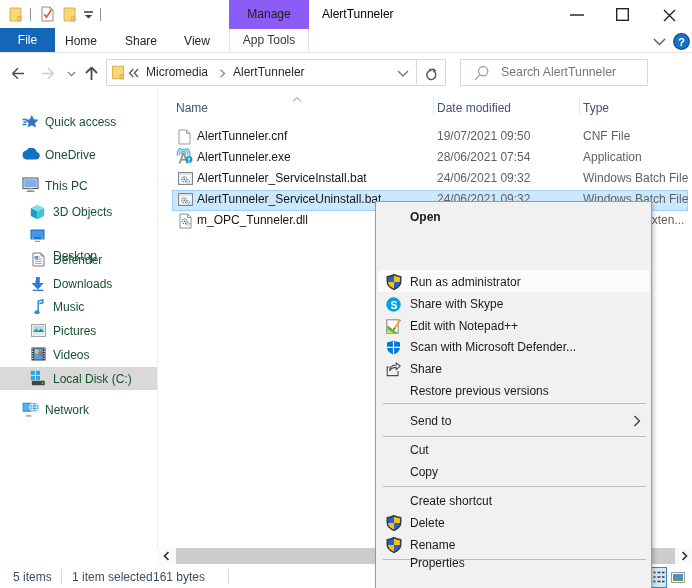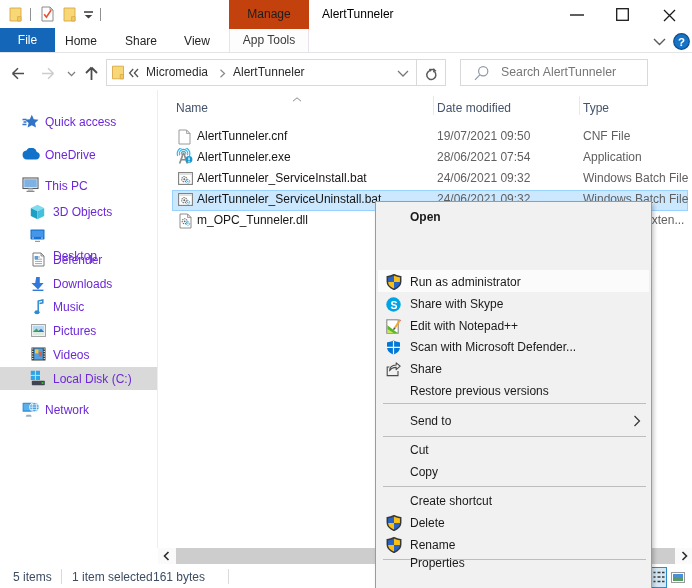--- a/index.html
+++ b/index.html
@@ -2,39 +2,39 @@
 <html><head>
 <meta charset="utf-8">
 <style>
 * { margin:0; padding:0; box-sizing:border-box; }
 html,body { width:692px; height:588px; overflow:hidden; }
 body { font-family:"Liberation Sans", sans-serif; font-size:12px; color:#1a1a1a; background:#fff; position:relative; }
 .abs { position:absolute; }
 svg { display:block; }
 
 #titlebar { left:0; top:0; width:692px; height:29px; background:#fff; }
-#managetab { left:229px; top:0; width:80px; height:29px; background:#c2410c; text-align:center; line-height:29px; color:#1e1e1e; }
+#managetab { left:229px; top:0; width:80px; height:29px; background:#8b5cf6; text-align:center; line-height:29px; color:#1e1e1e; }
 #wintitle { left:322px; top:0; height:29px; line-height:29px; color:#000; }
 
 #tabrow { left:0; top:29px; width:692px; height:24px; background:#fff; border-bottom:1px solid #e4e4e6; }
 #filetab { left:0; top:28px; width:55px; height:24px; background:#1467b8; color:#fff; text-align:center; line-height:24px; }
 .tab { top:29px; height:24px; line-height:24px; color:#242424; }
 #apptools { left:229px; top:29px; width:80px; height:23px; background:#fdfdfe; border-left:1px solid #e9e2ee; border-right:1px solid #e9e2ee; text-align:center; line-height:23px; color:#3b3b3b; }
 
 #toolbar { left:0; top:53px; width:692px; height:37px; background:#fff; }
 .field { position:absolute; top:59px; height:27px; background:#fff; border:1px solid #d9d9d9; }
 #addr { left:106px; width:311px; }
 #refreshbox { left:417px; width:29px; border-left:none; }
 #search { left:460px; width:188px; }
 #crumb1 { left:39px; top:0; height:25px; line-height:25px; color:#2b2b2b; font-size:12px; }
 #crumb2 { left:126px; top:0; height:25px; line-height:25px; color:#2b2b2b; font-size:12px; }
 #searchtxt { left:40px; top:0; height:25px; line-height:25px; color:#777; font-size:12.3px; }
 
 #sidebar { left:0; top:90px; width:157px; height:458px; background:#fff; }
-.sbitem { position:absolute; height:22px; line-height:22px; color:#6d28d9; white-space:nowrap;text-align:right; }
+.sbitem { position:absolute; height:22px; line-height:22px; color:#14532d; white-space:nowrap;text-align:right; }
 #sidebar-divider { left:157px; top:90px; width:1px; height:458px; background:#ededed; }
 #localdisk-hl { left:0; top:367px; width:157px; height:23px; background:#d9d9d9; }
 
 #filearea { left:158px; top:90px; width:534px; height:458px; background:#fff; }
 .hdr { position:absolute; top:99px; height:18px; color:#44546c; line-height:18px; }
 .colsep { position:absolute; top:96px; width:1px; height:19px; background:#e8e8e8; }
 .frow { position:absolute; height:21px; line-height:21px; white-space:nowrap; color:#161616; }
 .fdate,.ftype { position:absolute; height:21px; line-height:21px; color:#5f5f5f; white-space:nowrap; }
 #selrow { left:172px; top:190px; width:516px; height:21px; background:#cce8ff; border:1px solid #99d1ff; }
 .ficon { position:absolute; }

